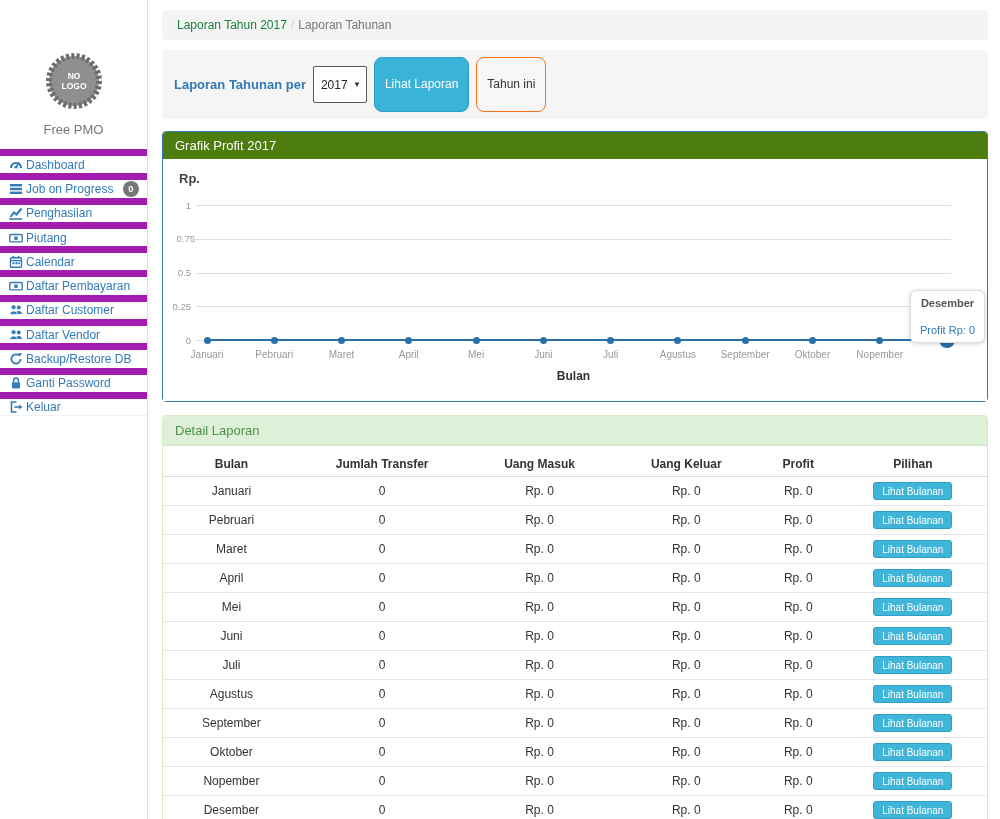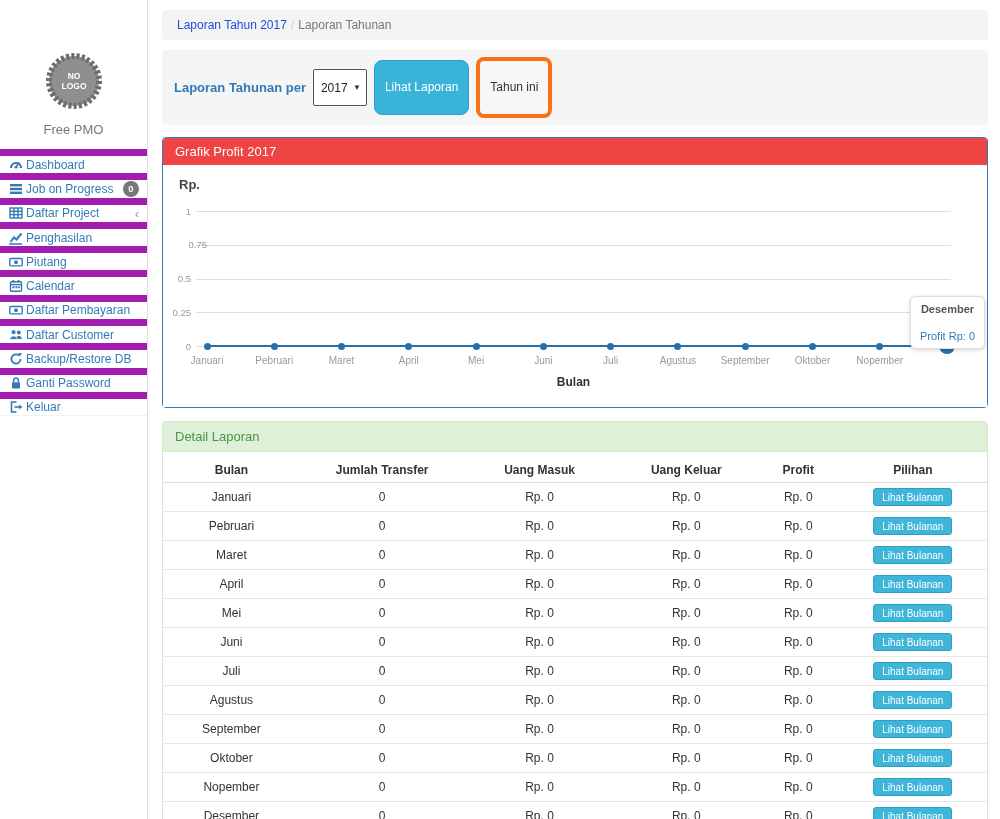--- a/index.html
+++ b/index.html
@@ -30,42 +30,42 @@
     min-width:16px; height:16px; border-radius:9px; display:inline-flex;
     align-items:center; justify-content:center; padding:0 4px;
   }
   .chev { margin-left:auto; color:#999; font-size:13px; line-height:1; }
 
   
   .content { flex:1 1 auto; background:#fff; padding:10px 12px 18px 14px; }
   .breadcrumb {
     background:#f4f4f4; border-radius:4px; padding:8px 15px; font-size:12px; color:#777;
   }
-  .breadcrumb a { color:#1d4ed8; text-decoration:none; }
+  .breadcrumb a { color:#15803d; text-decoration:none; }
   .crumb-sep { color:#ccc; margin:0 4px; }
 
   .filter-bar {
     margin-top:10px; background:#f5f5f5; border-radius:4px; padding:7px 12px;
     display:flex; align-items:center; gap:7px;
   }
   .filter-label { color:#337ab7; font-weight:bold; font-size:13px; }
   .year-select {
     background:#fff; border:1px solid #555; border-radius:2px; height:37px; width:54px;
     display:inline-flex; align-items:center; justify-content:space-between;
     padding:0 5px 0 7px; font-size:12px; color:#222; cursor:pointer;
   }
   .year-select .caret { font-size:8px; color:#333; }
   .btn { display:inline-block; border-radius:8px; font-size:12px; padding:20px 10px; cursor:pointer; line-height:1.1; }
   .btn-info { background:#39b3d7; border:1px solid #2da0c4; color:#fff; }
-  .btn-default { background:#f7f7f7; border:4px solid #f97316; color:#333; }
+  .btn-default { background:#f7f7f7; border:1px solid #f97316; color:#333; }
 
   
   .chart-panel { margin-top:12px; border:1px solid #337ab7; border-radius:4px; background:#fff; }
   .chart-header {
-    background:#ef4444; color:#fff; font-size:13px; padding:6px 12px;
+    background:#4d7c0f; color:#fff; font-size:13px; padding:6px 12px;
     border-radius:3px 3px 0 0;
   }
   .chart-body { position:relative; height:242px; background:#fff; }
   .y-axis-title { position:absolute; left:16px; top:12px; font-weight:bold; font-size:13px; color:#444; }
   .gridline { position:absolute; height:1px; background:#ddd; }
   .ytick { position:absolute; width:28px; text-align:right; font-size:9.5px; color:#999; }
   .xtick { position:absolute; width:72px; text-align:center; font-size:10px; color:#999; }
   .data-line { position:absolute; height:2px; background:#2a6fa8; }
   .marker { position:absolute; background:#2a6fa8; border-radius:50%; }
   .x-axis-title { position:absolute; font-weight:bold; font-size:12px; color:#333; text-align:center; width:100px; }
@@ -123,33 +123,20 @@
               <rect x="1" y="5.8" width="12" height="2.4" fill="#337ab7"></rect>
               <rect x="1" y="9.6" width="12" height="2.4" fill="#337ab7"></rect>
             </svg>
           </span>
           <span class="lbl">Job on Progress</span>
           <span class="badge0">0</span>
         </li>
         <li>
           <span class="mi">
             <svg width="14" height="14" viewBox="0 0 14 14">
-              <rect x="1" y="2" width="12" height="10" fill="none" stroke="#337ab7" stroke-width="1.4"></rect>
-              <line x1="1" y1="5.3" x2="13" y2="5.3" stroke="#337ab7" stroke-width="1.4"></line>
-              <line x1="1" y1="8.6" x2="13" y2="8.6" stroke="#337ab7" stroke-width="1.4"></line>
-              <line x1="5" y1="2" x2="5" y2="12" stroke="#337ab7" stroke-width="1.4"></line>
-              <line x1="9" y1="2" x2="9" y2="12" stroke="#337ab7" stroke-width="1.4"></line>
-            </svg>
-          </span>
-          <span class="lbl">Daftar Project</span>
-          <span class="chev">‹</span>
-        </li>
-        <li>
-          <span class="mi">
-            <svg width="14" height="14" viewBox="0 0 14 14">
               <polyline points="1,12 1,13 13,13" fill="none" stroke="#337ab7" stroke-width="1.3"></polyline>
               <polyline points="1.5,11 5,6.5 7.5,8.5 12.5,2.5" fill="none" stroke="#337ab7" stroke-width="2"></polyline>
             </svg>
           </span>
           <span class="lbl">Penghasilan</span>
         </li>
         <li>
           <span class="mi">
             <svg width="14" height="14" viewBox="0 0 14 14">
               <rect x="0.8" y="3.5" width="12.4" height="7.4" rx="1" fill="none" stroke="#337ab7" stroke-width="1.4"></rect>
@@ -184,20 +171,31 @@
         <li>
           <span class="mi">
             <svg width="14" height="14" viewBox="0 0 14 14">
               <circle cx="9.8" cy="4.6" r="2" fill="#337ab7"></circle>
               <path d="M6.8 11 a3 3 0 0 1 6 0 z" fill="#337ab7"></path>
               <circle cx="4.6" cy="4.2" r="2.4" fill="#337ab7" stroke="#fff" stroke-width="0.7"></circle>
               <path d="M0.8 11.4 a3.8 3.4 0 0 1 7.6 0 z" fill="#337ab7" stroke="#fff" stroke-width="0.7"></path>
             </svg>
           </span>
           <span class="lbl">Daftar Customer</span>
+        </li>
+        <li>
+          <span class="mi">
+            <svg width="14" height="14" viewBox="0 0 14 14">
+              <circle cx="9.8" cy="4.6" r="2" fill="#337ab7"></circle>
+              <path d="M6.8 11 a3 3 0 0 1 6 0 z" fill="#337ab7"></path>
+              <circle cx="4.6" cy="4.2" r="2.4" fill="#337ab7" stroke="#fff" stroke-width="0.7"></circle>
+              <path d="M0.8 11.4 a3.8 3.4 0 0 1 7.6 0 z" fill="#337ab7" stroke="#fff" stroke-width="0.7"></path>
+            </svg>
+          </span>
+          <span class="lbl">Daftar Vendor</span>
         </li>
         <li>
           <span class="mi">
             <svg width="14" height="14" viewBox="0 0 14 14">
               <path d="M11.6 7 a4.6 4.6 0 1 1 -1.6 -3.5" fill="none" stroke="#337ab7" stroke-width="1.8"></path>
               <polygon points="9.4,0.8 13.2,1.4 10.6,4.6" fill="#337ab7"></polygon>
             </svg>
           </span>
           <span class="lbl">Backup/Restore DB</span>
         </li>
@@ -248,21 +246,21 @@
           <div class="tt-title">Desember</div>
           <div class="tt-value">Profit Rp: 0</div>
         </div>
       <div class="gridline" style="left: 33px; width: 755px; top: 181px;"></div>
           <div class="ytick" style="left: 0px; top: 175.5px;">0</div>
           <div class="gridline" style="left: 33px; width: 755px; top: 147.25px;"></div>
           <div class="ytick" style="left: 0px; top: 141.75px;">0.25</div>
           <div class="gridline" style="left: 33px; width: 755px; top: 113.5px;"></div>
           <div class="ytick" style="left: 0px; top: 108px;">0.5</div>
           <div class="gridline" style="left: 33px; width: 755px; top: 79.75px;"></div>
-          <div class="ytick" style="left: 16px; top: 74.25px; text-align: right;">0.75</div>
+          <div class="ytick" style="left: 4px; top: 74.25px; text-align: right;">0.75</div>
           <div class="gridline" style="left: 33px; width: 755px; top: 46px;"></div>
           <div class="ytick" style="left: 0px; top: 40.5px;">1</div>
           <div class="data-line" style="left: 44px; width: 740px; top: 180px;"></div>
           <div class="marker" style="left: 40.5px; top: 177.5px; width: 7px; height: 7px;"></div>
           <div class="xtick" style="left: 8px; top: 190px;">Januari</div>
           <div class="marker" style="left: 107.773px; top: 177.5px; width: 7px; height: 7px;"></div>
           <div class="xtick" style="left: 75.2727px; top: 190px;">Pebruari</div>
           <div class="marker" style="left: 175.045px; top: 177.5px; width: 7px; height: 7px;"></div>
           <div class="xtick" style="left: 142.545px; top: 190px;">Maret</div>
           <div class="marker" style="left: 242.318px; top: 177.5px; width: 7px; height: 7px;"></div>

